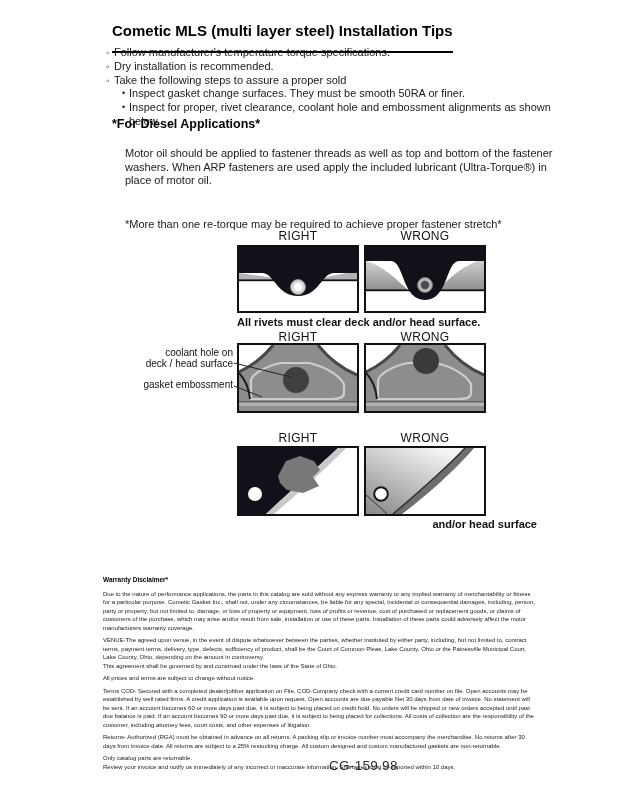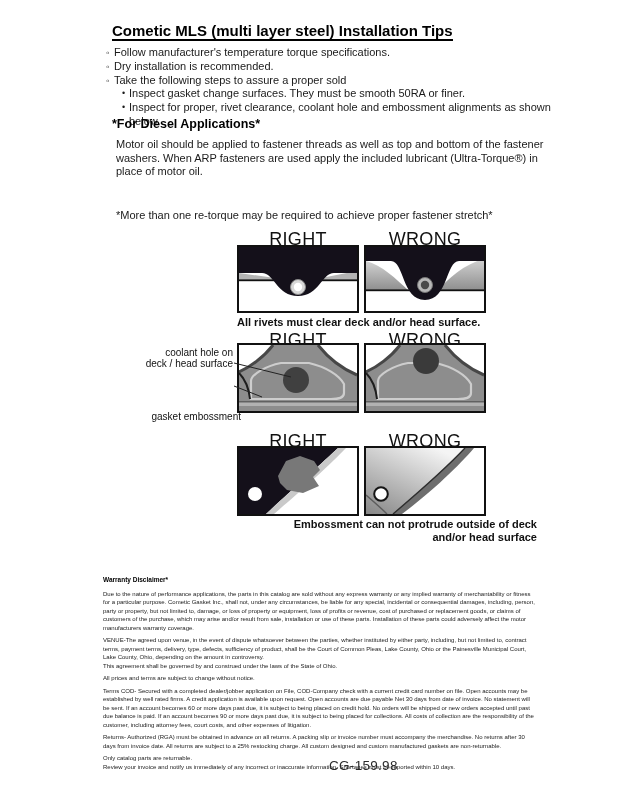--- a/index.html
+++ b/index.html
@@ -4,33 +4,33 @@
 <style>
   html,body{margin:0;padding:0;background:#e8e8e8;}
   .page{
     position:relative;width:618px;height:800px;background:#ffffff;
     font-family:"Liberation Sans","DejaVu Sans",sans-serif;color:#1a1a1a;
     overflow:hidden;margin:0 auto;
   }
   .abs{position:absolute;}
   .title{
     left:112px;top:22px;margin:0;font-size:15px;font-weight:bold;color:#000;
-    border-bottom:2px solid #000;padding-bottom:0;display:inline-block;
+    border-bottom:2px solid #000;padding-bottom:12px;display:inline-block;
   }
   .bullets{left:106px;top:46px;width:450px;font-size:11px;line-height:13.8px;}
   .b-row{display:flex;}
   .b-dot{width:8px;flex:0 0 8px;font-size:10px;}
   .b-sub{margin-left:16px;}
   .b-sub .b-dot{font-size:9px;width:7px;flex:0 0 7px;}
   .diesel-h{left:112px;top:117px;margin:0;font-size:12.5px;font-weight:bold;color:#000000;}
-  .body{margin:4px;font-size:11px;line-height:13.5px;width:428px;left:112px;}
+  .body{margin:13px;font-size:11px;line-height:13.5px;width:428px;left:112px;}
   .para1{top:134px;}
   .para2{top:163px;}
   .note{top:205px;}
-  .dg-label{width:122px;text-align:center;font-size:18px;color:#111;letter-spacing:.3px;}
+  .dg-label{width:122px;text-align:center;font-size:12px;color:#111;letter-spacing:.3px;}
   .dg-box{
     width:122px;height:68px;border:2px solid #111;box-sizing:border-box;background:#fff;
   }
   .dg-box svg{display:block;width:100%;height:100%;}
   .h70{height:70px;}
   .caption{font-size:11px;font-weight:700;color:#111;line-height:13px;text-align:right;}
   .anno{width:133px;text-align:right;font-size:10px;line-height:11px;color:#111;}
   .warranty{left:103px;top:576px;width:433px;font-size:6px;line-height:8.5px;color:#222;}
   .warranty h3{margin:0 0 5px 0;font-size:6.5px;font-weight:bold;color:#000;}
   .warranty p{margin:0 0 4px 0;}
@@ -107,21 +107,21 @@
 
   <div class="abs caption" style="left:237px;top:316px;">All rivets must clear deck and/or head surface.</div>
 
   <div class="abs dg-label" style="left:237px;top:330px;">RIGHT</div>
   <div class="abs dg-label" style="left:364px;top:330px;">WRONG</div>
 
   <div class="abs anno" style="left:100px;top:347px;">
     <div>coolant hole on</div>
     <div>deck / head surface</div>
   </div>
-  <div class="abs anno" style="left:108px;top:379px;margin-top:32px;">gasket embossment</div>
+  <div class="abs anno" style="left:100px;top:379px;">gasket embossment</div>
 
   <div class="abs dg-box h70" style="left:237px;top:343px;">
     <svg viewBox="0 0 118 66" preserveAspectRatio="none">
       <rect x="0" y="0" width="118" height="66" fill="#8d8d8d"></rect>
       <rect x="0" y="56" width="118" height="1.6" fill="#616161"></rect>
       <rect x="0" y="57.6" width="118" height="3.4" fill="#b2b2b2"></rect>
       <rect x="0" y="61" width="118" height="5" fill="#8d8d8d"></rect>
       <path d="M0,0 H34 C25,12 11,22 0,27 Z" fill="#ffffff"></path>
       <path d="M34,0 C25,12 11,22 0,27" fill="none" stroke="#474747" stroke-width="3"></path>
       <path d="M118,0 H79 C90,14 104,24 118,30 Z" fill="#ffffff"></path>
@@ -178,21 +178,20 @@
       <rect x="0" y="0" width="118" height="66" fill="#ffffff"></rect>
       <path d="M0,0 H99 C83,17 54,43 27,66 H0 Z" fill="url(#g3)"></path>
       <path d="M27,66 C54,43 83,17 99,0 L108,0 C92,19 64,45 36,66 Z" fill="#6e6e6e"></path>
       <path d="M27,66 C54,43 83,17 99,0" fill="none" stroke="#2e2e2e" stroke-width="1.4"></path>
       <path d="M0,47 C7,53 15,60 21,66" fill="none" stroke="#5c5c5c" stroke-width="1.4"></path>
       <circle cx="15" cy="46" r="6.8" fill="#ffffff" stroke="#151515" stroke-width="2"></circle>
     </svg>
   </div>
 
   <div class="abs caption" style="left:237px;top:518px;width:300px;">
-    <div>Embossment can not protrude outside of deck</div>
     <div>and/or head surface</div>
   </div>
 
   <div class="abs warranty">
     <h3>Warranty Disclaimer*</h3>
     <p>Due to the nature of performance applications, the parts in this catalog are sold without any express warranty or any implied warranty of merchantability or fitness for a particular purpose.  Cometic Gasket Inc., shall not, under any circumstances, be liable for any special, incidental or consequential damages, including, person, party or property, but not limited to, damage, or loss of property or equipment, loss of profits or revenue, cost of purchased or replacement goods, or claims of customers of the purchase, which may arise and/or result from sale, installation or use of these parts.  Installation of these parts could adversely affect the motor manufacturers warranty coverage.</p>
     <p class="tight">VENUE-The agreed upon venue, in the event of dispute whatsoever between the parties, whether instituted by either party, including, but not limited to, contract terms, payment terms, delivery, type, defects, sufficiency of product, shall be the Court of Common Pleas, Lake County, Ohio or the Painesville Municipal Court, Lake County, Ohio, depending on the amount in controversy.</p>
     <p class="tight-after">This agreement shall be governed by and construed under the laws of the State of Ohio.</p>
     <p>All prices and terms are subject to change without notice.</p>
     <p>Terms COD- Secured with a completed dealer/jobber application on File, COD-Company check with a current credit card number on file.  Open accounts may be established by well rated firms.  A credit application is available upon request.  Open accounts are due payable Net 30 days from date of invoice.  No statement will be sent.  If an account becomes 60 or more days past due, it is subject to being placed on credit hold.  No orders will be shipped or new orders accepted until past due balance is paid.  If an account becomes 90 or more days past due, it is subject to being placed for collections.  All costs of collection are the responsibility of the customer, including attorney fees, court costs, and other expenses of litigation.</p>

